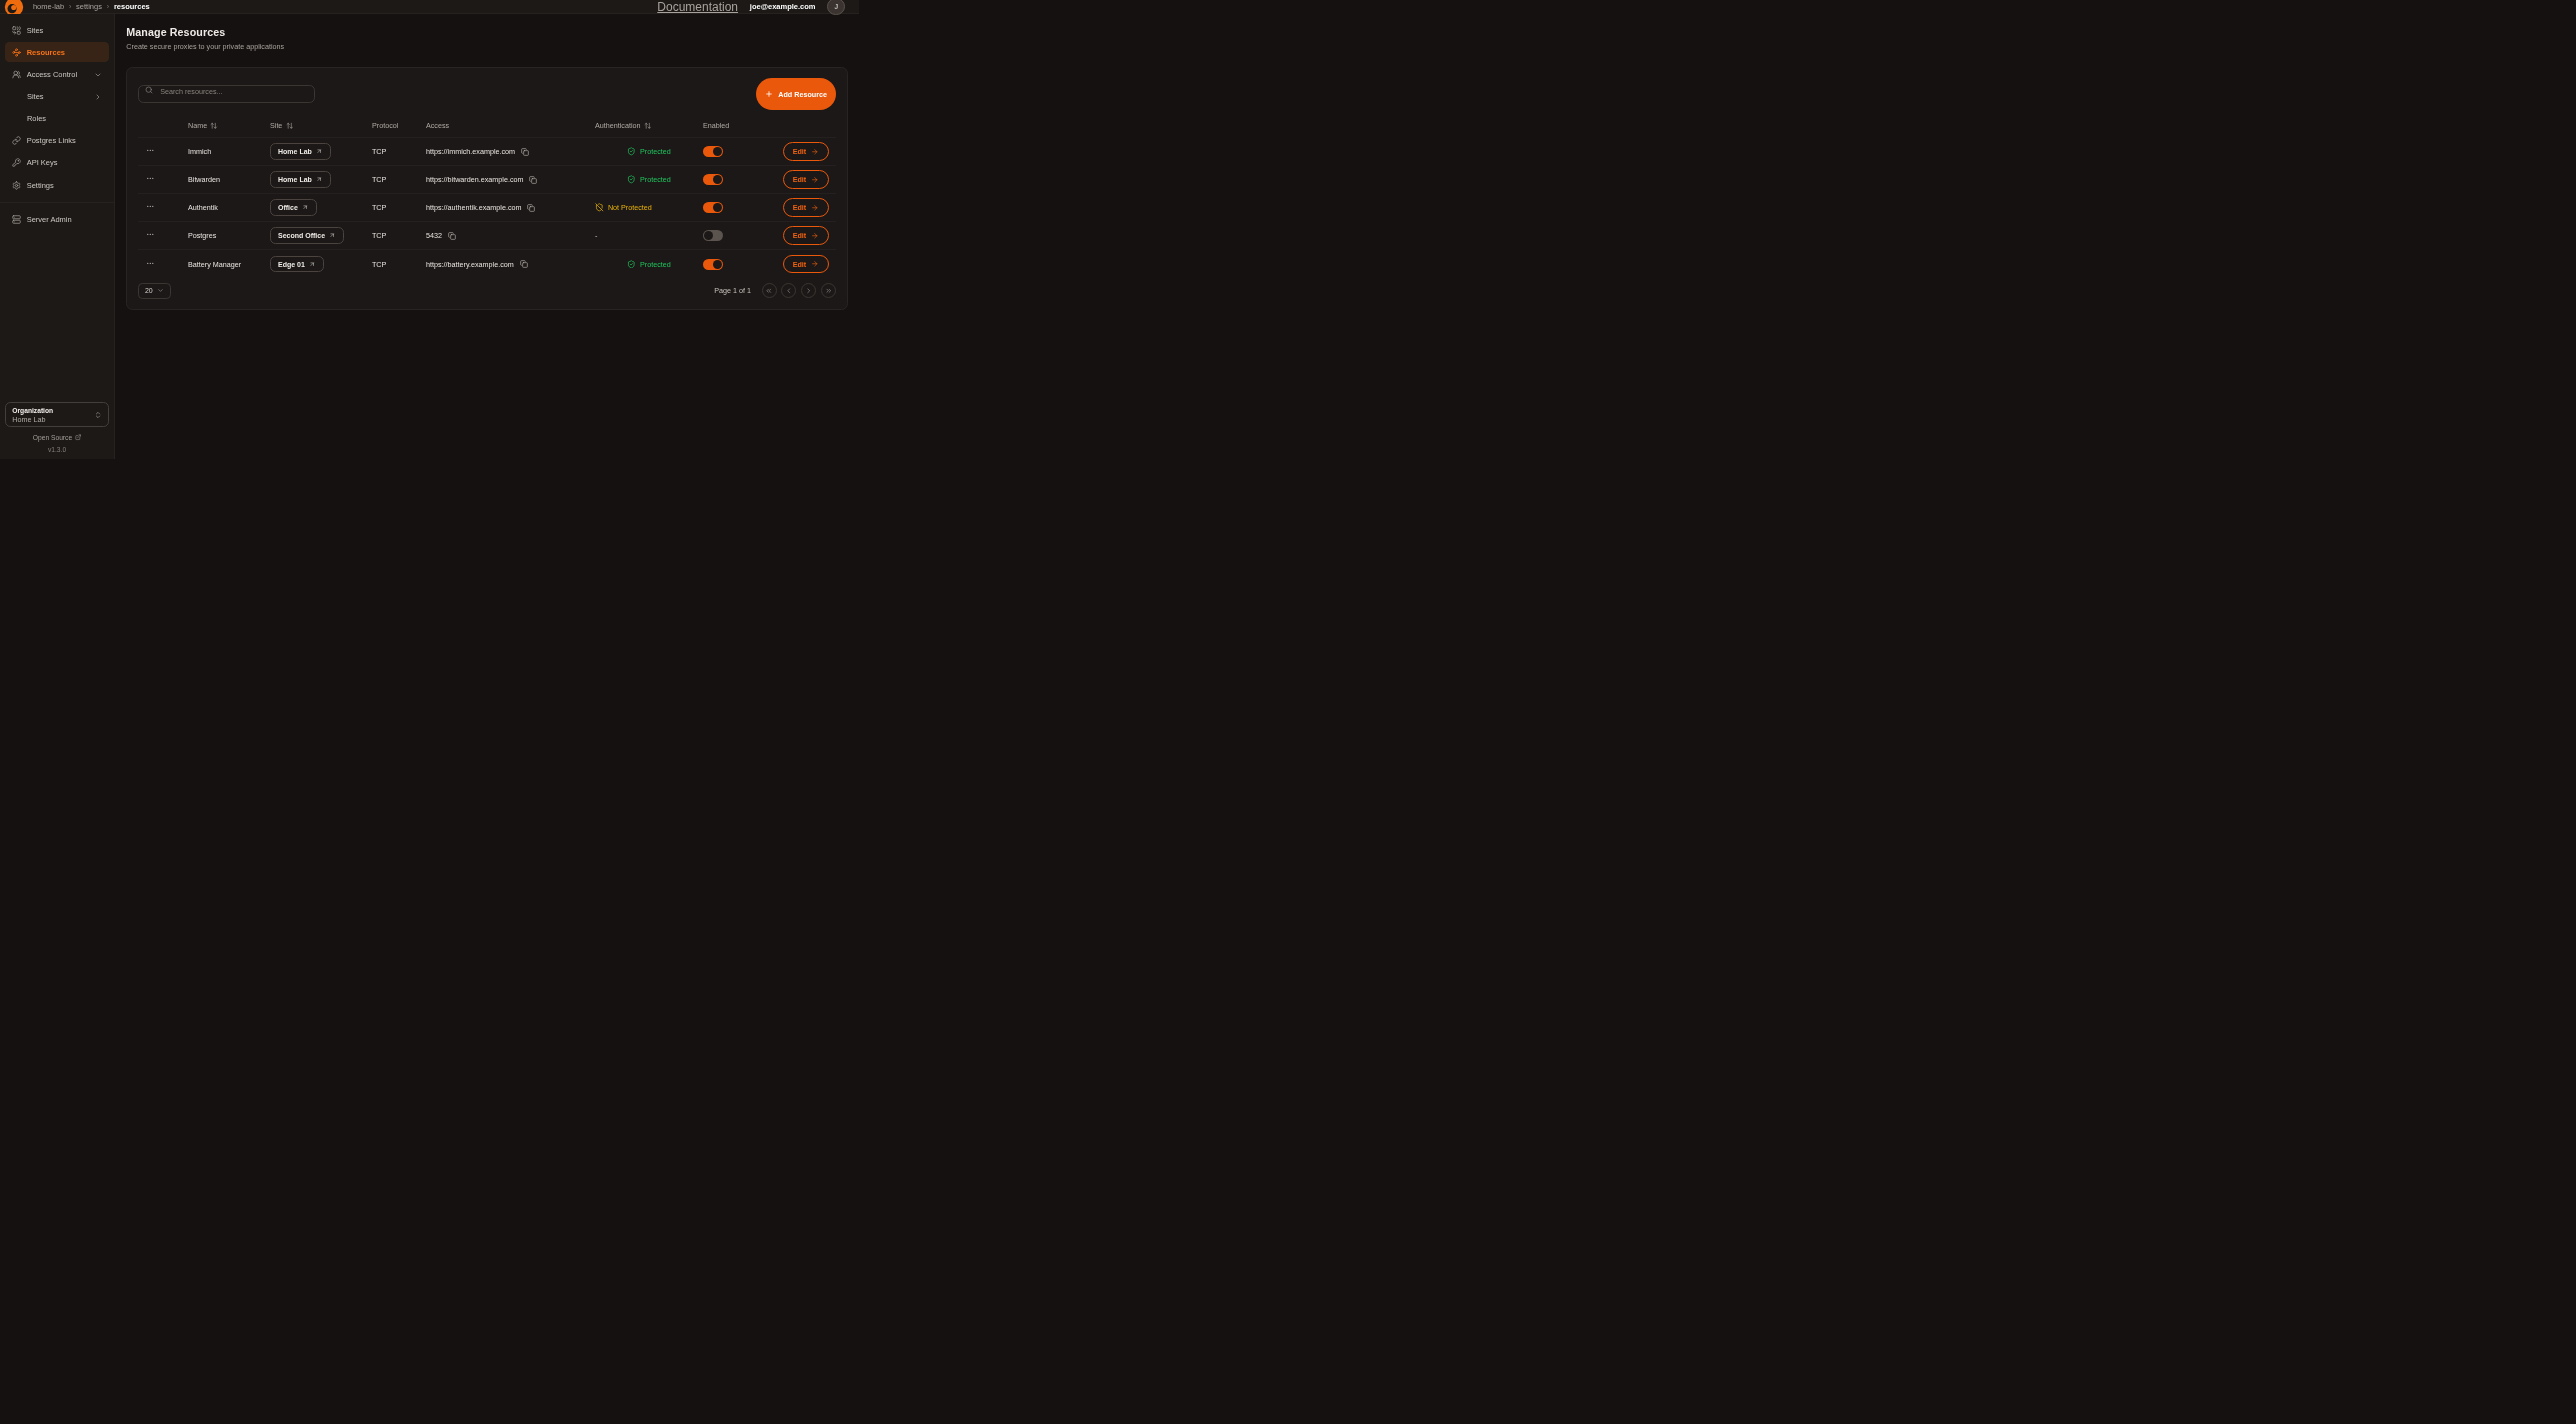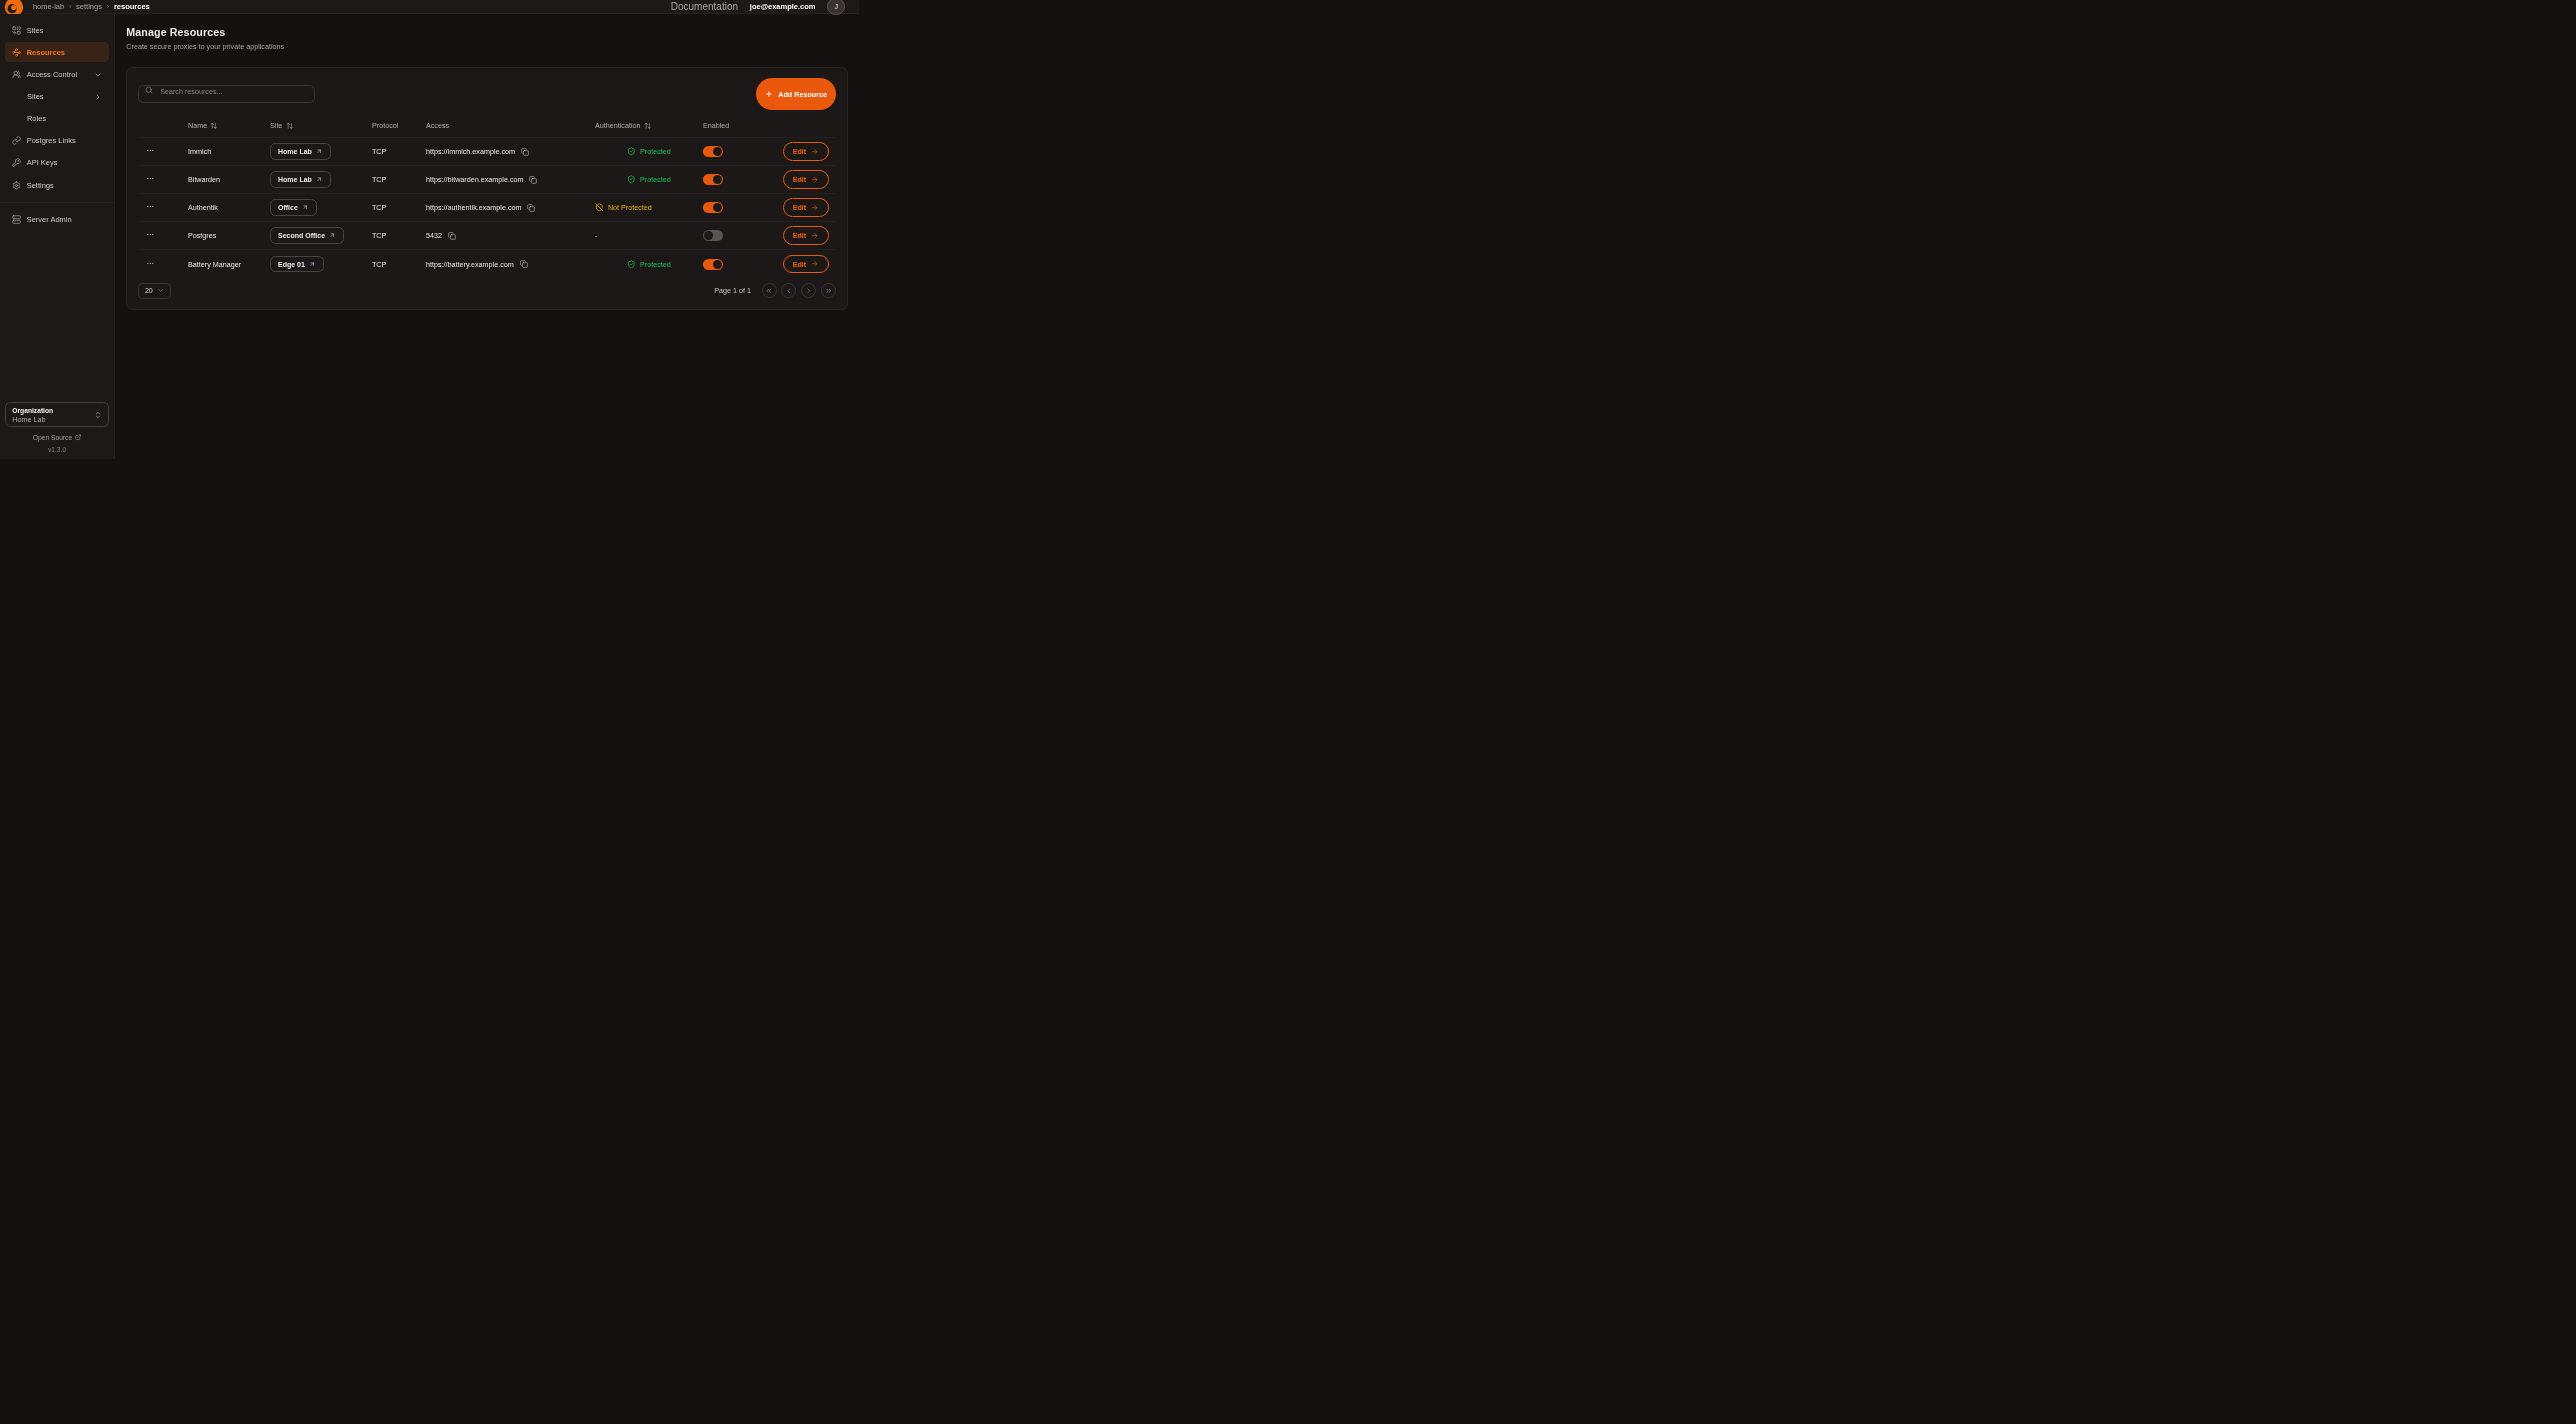--- a/index.html
+++ b/index.html
@@ -16,21 +16,21 @@
   .topbar {
     height:14px; background:#1c1917; border-bottom:0.5px solid #262220;
     display:flex; align-items:center; padding:0 14px 0 4.3px;
   }
   .logo { width:20px; height:20px; }
   .breadcrumb { display:flex; align-items:center; gap:4.8px; margin-left:8.6px; }
   .crumb { color:#a9a29c; font-size:7.5px; cursor:pointer; }
   .crumb-sep { color:#7c756f; font-size:7px; }
   .crumb.current { color:#ffffff; font-weight:700; }
   .topbar-right { margin-left:auto; display:flex; align-items:center; gap:11.8px; }
-  .doc-link { color:#a9a29c; font-size:10px; cursor:pointer; }
+  .doc-link { color:#a9a29c; font-size:12px; cursor:pointer;text-decoration:underline; }
   .user-email { color:#ffffff; font-size:7.5px; font-weight:700; }
   .avatar {
     width:17.7px; height:17.7px; border-radius:50%; background:#3a332f;
     border:0.5px solid #5a534d; color:#f1eeea; font-size:7px;
     display:flex; align-items:center; justify-content:center; cursor:pointer;
   }
 
   
   .layout { display:flex; height:445px; }
   .sidebar {

